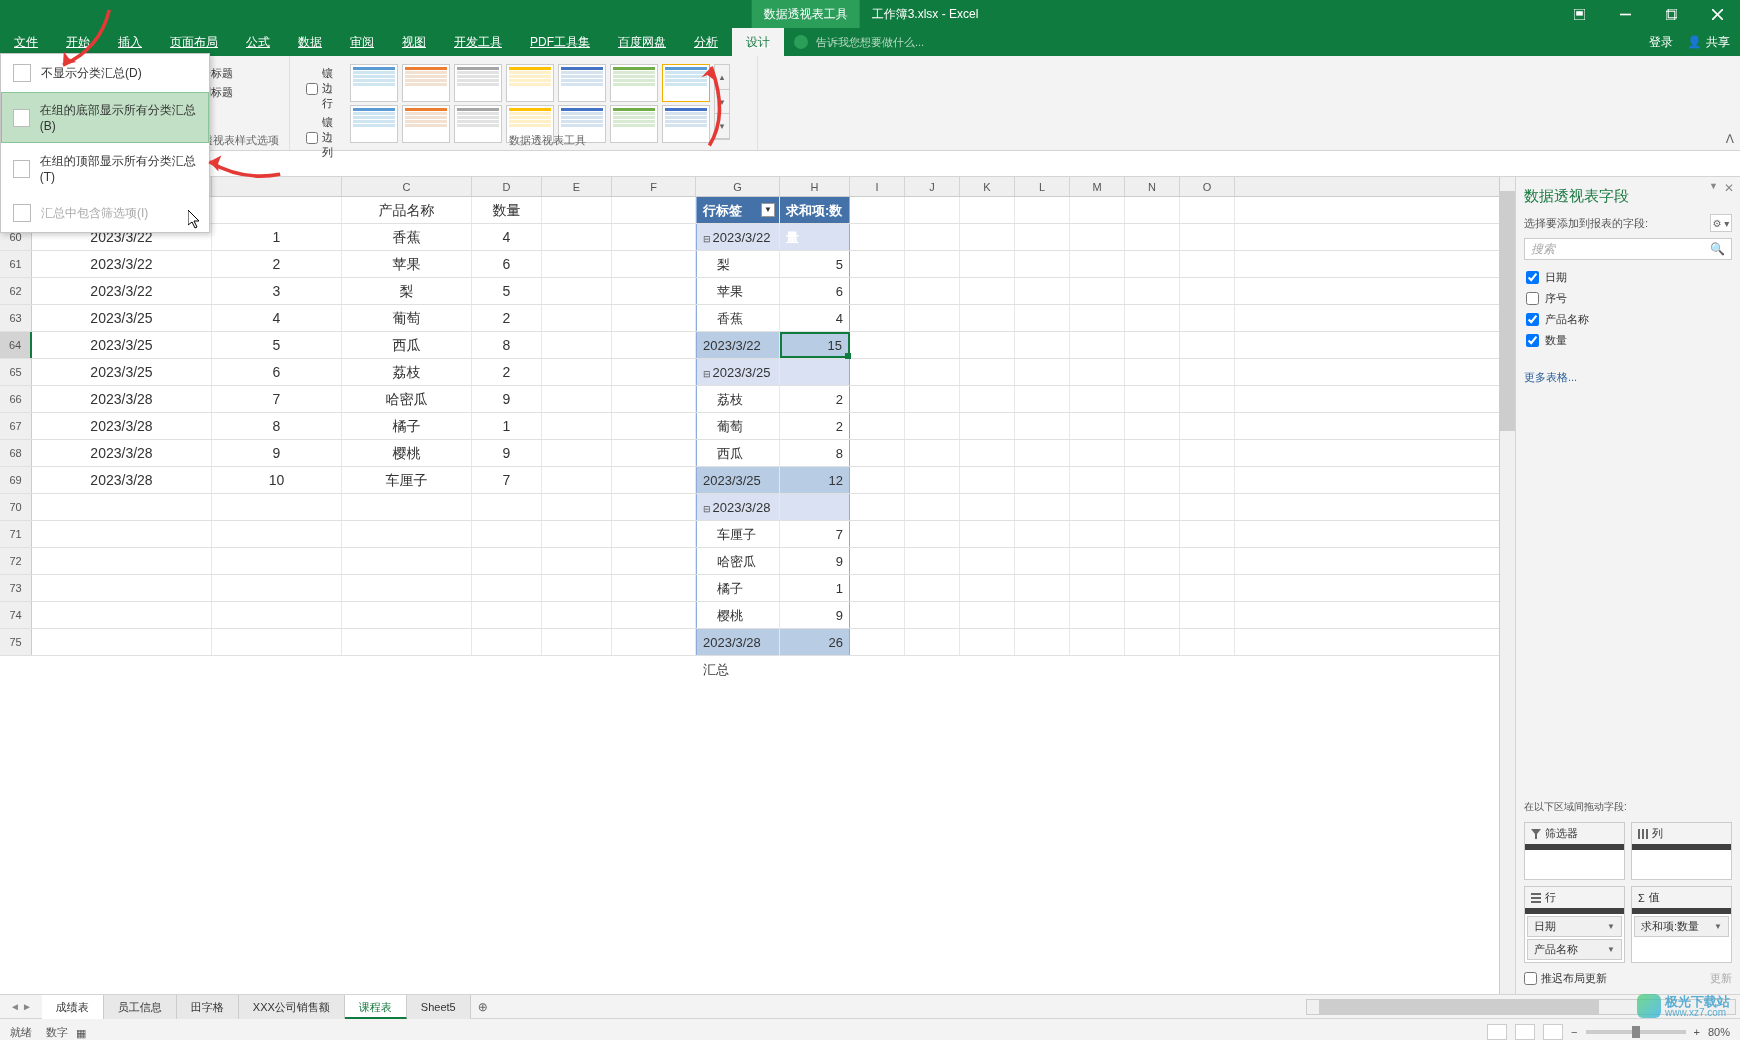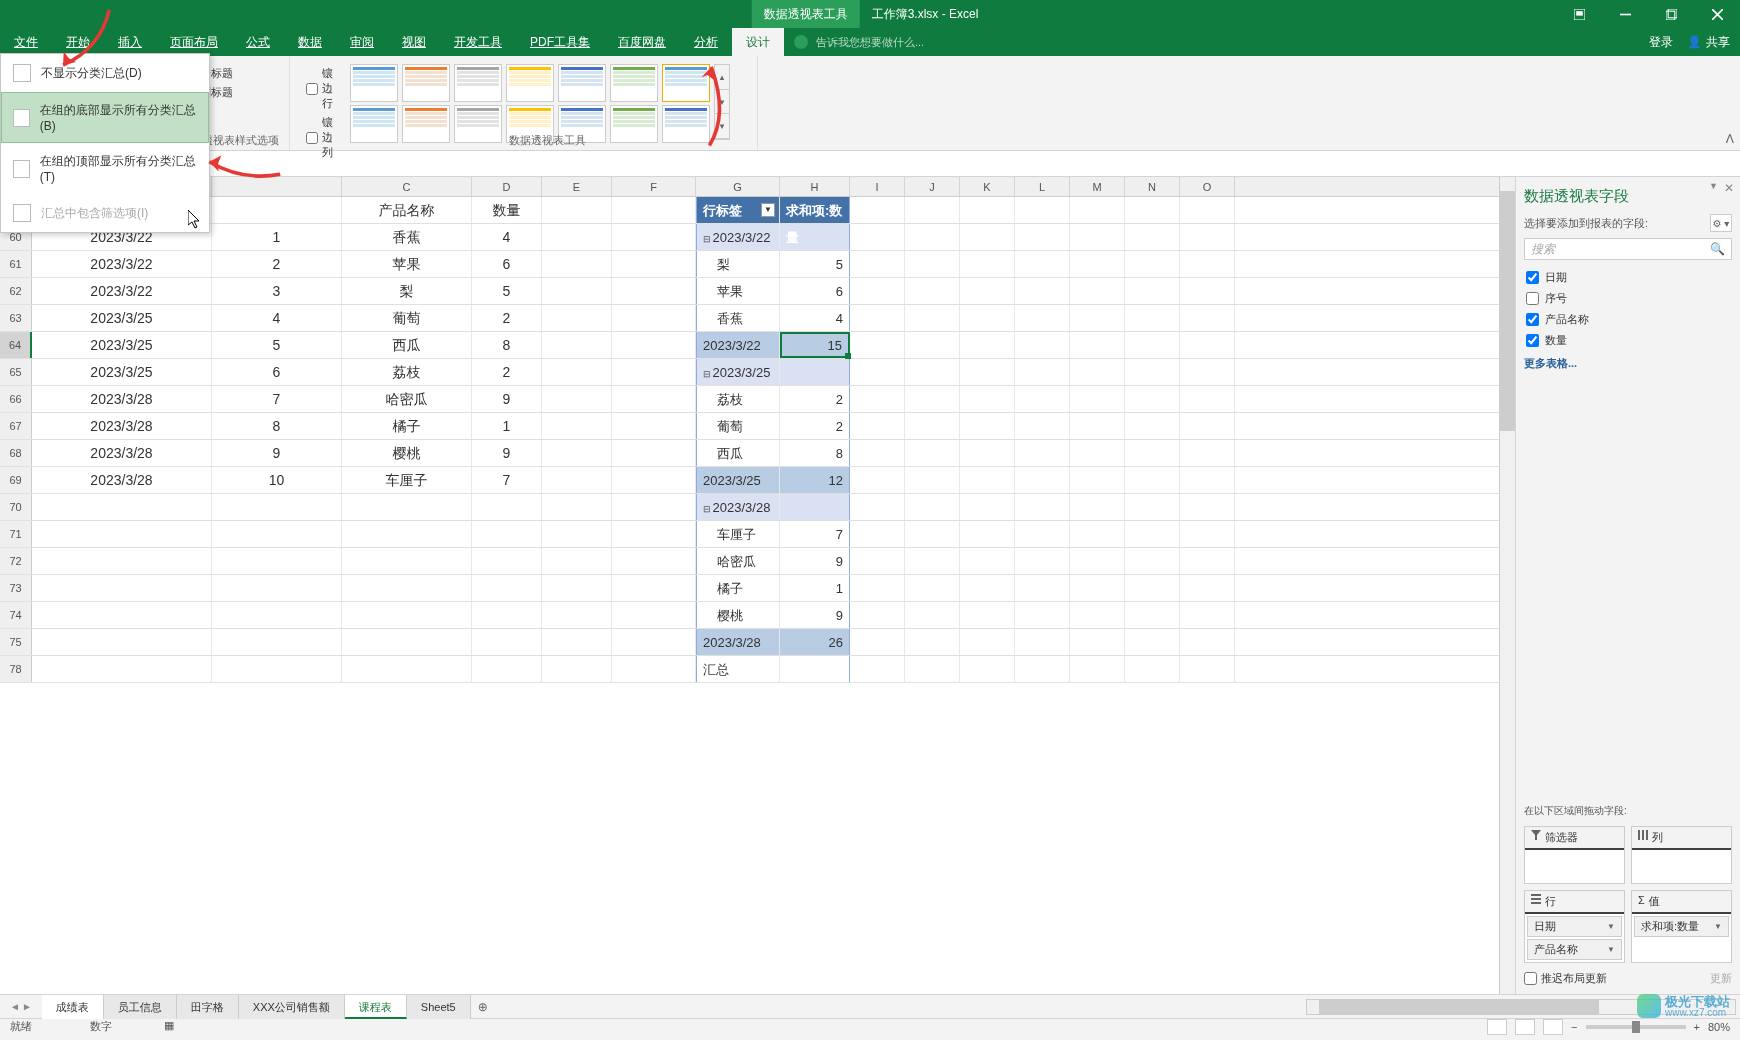--- a/index.html
+++ b/index.html
@@ -81,40 +81,40 @@
 .sel-handle{position:absolute;width:6px;height:6px;background:#0f7b3e;z-index:5;}
 .fields-pane{width:225px;border-left:1px solid #d4d4d4;background:#f3f3f3;display:flex;flex-direction:column;padding:6px 8px;}
 .fields-pane .title{font-size:15px;color:#1a7a40;padding:4px 0 8px;}
 .fields-pane .sub{font-size:11px;color:#555;padding-bottom:6px;display:flex;justify-content:space-between;align-items:center;}
 .fields-pane .gear{width:22px;height:18px;border:1px solid #ccc;background:#fff;display:flex;align-items:center;justify-content:center;font-size:10px;color:#666;}
 .search-box{border:1px solid #ccc;background:#fff;height:22px;display:flex;align-items:center;padding:0 6px;color:#aaa;font-style:italic;margin-bottom:8px;}
 .search-box .mag{margin-left:auto;color:#888;font-style:normal;}
 .field-list{display:flex;flex-direction:column;gap:6px;padding:2px;}
 .field-list label{display:flex;align-items:center;gap:6px;font-size:11px;}
 .field-list input{width:13px;height:13px;}
-.more-tables{color:#2a6099;font-size:11px;margin-top:6px;cursor:pointer;font-weight:bold;}
+.more-tables{color:#2a6099;font-size:11px;margin-top:20px;cursor:pointer;}
 .areas{margin-top:auto;}
 .areas .hint{font-size:10px;color:#555;padding:8px 0;}
 .area-grid{display:grid;grid-template-columns:1fr 1fr;gap:6px;}
 .area-box{border:1px solid #ccc;background:#fff;min-height:58px;display:flex;flex-direction:column;}
-.area-box .ah{background:#f3f3f3;padding:3px 6px;font-size:11px;border-bottom:2px solid #404040;display:flex;gap:4px;}
+.area-box .ah{background:#f3f3f3;padding:3px 6px;font-size:11px;border-bottom:6px solid #404040;display:flex;align-items:center;gap:4px;}
 .area-box .ah svg{width:10px;height:10px;}
 .area-item{background:#f0f0f0;border:1px solid #ccc;margin:2px;padding:2px 6px;font-size:11px;display:flex;justify-content:space-between;align-items:center;cursor:move;}
 .area-item .dd{font-size:8px;color:#666;}
 .defer{display:flex;align-items:center;gap:4px;padding:8px 0 2px;font-size:11px;}
 .tabs-bar{height:24px;background:#f3f3f3;border-top:1px solid #d4d4d4;display:flex;align-items:center;}
 .tabs-bar .nav{display:flex;gap:2px;padding:0 10px;}
 .tabs-bar .nav span{color:#888;cursor:pointer;font-size:10px;}
 .tabs-bar .sheet-tab{padding:0 14px;height:24px;line-height:24px;border-right:1px solid #ccc;font-size:11px;background:#e8e8e8;cursor:pointer;}
 .tabs-bar .sheet-tab.active{background:#fff;border-bottom:2px solid #0f7b3e;color:#1a7a40;}
 .tabs-bar .sheet-tab.sel{background:#fff;}
 .tabs-bar .add{width:24px;text-align:center;color:#666;cursor:pointer;}
 .tabs-bar .hscroll{margin-left:auto;width:430px;height:16px;background:#f0f0f0;border:1px solid #ccc;position:relative;margin-right:4px;}
 .tabs-bar .hscroll .thumb{position:absolute;left:12px;width:280px;height:100%;background:#cdcdcd;}
-.statusbar{height:22px;background:#f3f3f3;border-top:1px solid #d4d4d4;display:flex;align-items:flex-start;padding:0 10px;font-size:11px;color:#555;gap:44px;}
+.statusbar{height:22px;background:#f3f3f3;border-top:1px solid #d4d4d4;display:flex;align-items:flex-end;padding:0 10px;font-size:11px;color:#555;}
 .statusbar .right{margin-left:auto;display:flex;align-items:center;gap:8px;}
 .statusbar .viewbtn{width:20px;height:16px;border:1px solid #ccc;background:#fff;}
 .statusbar .zoom-slider{width:100px;height:4px;background:#ccc;position:relative;}
 .statusbar .zoom-slider .th{position:absolute;width:8px;height:12px;background:#888;top:-4px;left:46px;}
 .arrow-red{position:absolute;z-index:60;}
 .arrow1{top:10px;left:40px;transform:rotate(130deg);}
 .arrow2{top:140px;left:200px;transform:rotate(190deg);}
 .arrow3{top:80px;left:666px;transform:rotate(115deg);}
 .arrow-red svg{width:90px;height:50px;}
 .watermark{position:absolute;right:10px;bottom:22px;display:flex;align-items:center;gap:4px;opacity:0.75;z-index:100;}
@@ -730,38 +730,20 @@
           <div class="cell pivot-border-l pivot-subtotal" style="width: 84px;">2023/3/28 汇总</div>
           <div class="cell right pivot-border-r pivot-subtotal" style="width: 70px;">26</div>
           <div class="cell" style="width: 55px;"></div>
           <div class="cell" style="width: 55px;"></div>
           <div class="cell" style="width: 55px;"></div>
           <div class="cell" style="width: 55px;"></div>
           <div class="cell" style="width: 55px;"></div>
           <div class="cell" style="width: 55px;"></div>
           <div class="cell" style="width: 55px;"></div>
         </div>
-        <div class="grid-row">
-          <div class="rh">78</div>
-          <div class="cell center" style="width: 180px; font-size: 14px;"></div>
-          <div class="cell center" style="width: 130px; font-size: 14px;"></div>
-          <div class="cell center" style="width: 130px; font-size: 14px;"></div>
-          <div class="cell center" style="width: 70px; font-size: 14px;"></div>
-          <div class="cell" style="width: 70px;"></div>
-          <div class="cell" style="width: 84px;"></div>
-          <div class="cell pivot-border-l" style="width: 84px;"></div>
-          <div class="cell right pivot-border-r" style="width: 70px;"></div>
-          <div class="cell" style="width: 55px;"></div>
-          <div class="cell" style="width: 55px;"></div>
-          <div class="cell" style="width: 55px;"></div>
-          <div class="cell" style="width: 55px;"></div>
-          <div class="cell" style="width: 55px;"></div>
-          <div class="cell" style="width: 55px;"></div>
-          <div class="cell" style="width: 55px;"></div>
-        </div>
       </div>
     <div class="vscroll">
         <div class="thumb"></div>
       </div>
   </div>
 
   <div class="fields-pane" style="position:relative;">
     <span class="down-tri">▼</span>
     <span class="close-pane">✕</span>
     <div class="title">数据透视表字段</div>

